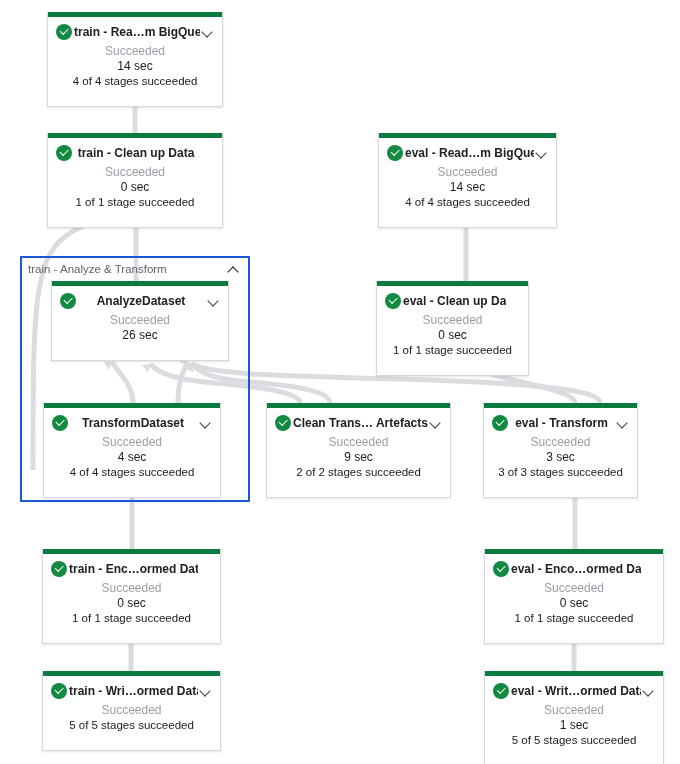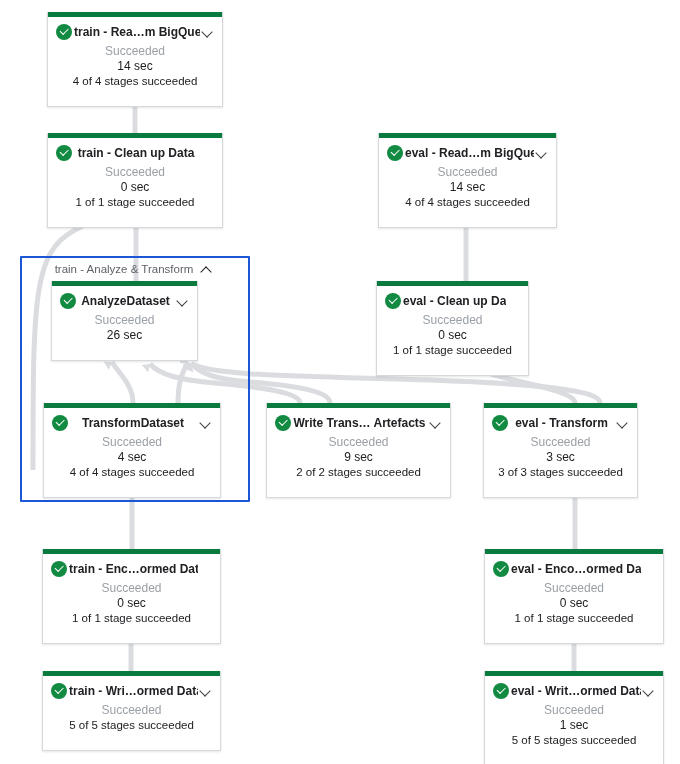--- a/index.html
+++ b/index.html
@@ -120,21 +120,21 @@
     position: absolute;
     border: 2px solid #1a56d6;
     background: transparent;
     box-sizing: border-box;
     border-radius: 1px;
   }
   .group-header {
     position: absolute;
     display: flex;
     align-items: center;
-    justify-content: center;
+    justify-content: space-between;
     gap: 6px;
     font-size: 11.5px;
     color: #5f6368;
     white-space: nowrap;
   }
   .group-header .chevron::before {
     border-right-width: 1.9px;
     border-bottom-width: 1.9px;
     border-color: #202124;
   }
@@ -220,21 +220,21 @@
         <span class="status-icon" style="background: rgb(18, 138, 66);"></span>
         <span class="node-title">eval - Read…m BigQuery</span>
         <span class="chevron"></span>
       </div>
       <div class="node-body">
         <div class="node-status" style="color: rgb(154, 160, 166);">Succeeded</div>
         <div class="node-duration">14 sec</div>
         <div class="node-stages">4 of 4 stages succeeded</div>
       </div>
     </div>
-    <div class="node" style="left: 51px; top: 281px; width: 147px;">
+    <div class="node" style="left: 51px; top: 281px; width: 178px;">
       <div class="node-topbar" style="background: rgb(11, 122, 62);"></div>
       <div class="node-head">
         <span class="status-icon" style="background: rgb(18, 138, 66);"></span>
         <span class="node-title">AnalyzeDataset</span>
         <span class="chevron"></span>
       </div>
       <div class="node-body">
         <div class="node-status" style="color: rgb(154, 160, 166);">Succeeded</div>
         <div class="node-duration">26 sec</div>
       </div>
@@ -262,21 +262,21 @@
       <div class="node-body">
         <div class="node-status" style="color: rgb(154, 160, 166);">Succeeded</div>
         <div class="node-duration">4 sec</div>
         <div class="node-stages">4 of 4 stages succeeded</div>
       </div>
     </div>
     <div class="node" style="left: 266px; top: 403px; width: 185px;">
       <div class="node-topbar" style="background: rgb(11, 122, 62);"></div>
       <div class="node-head">
         <span class="status-icon" style="background: rgb(18, 138, 66);"></span>
-        <span class="node-title">Write Trans… Artefacts</span>
+        <span class="node-title">Clean Trans… Artefacts</span>
         <span class="chevron"></span>
       </div>
       <div class="node-body">
         <div class="node-status" style="color: rgb(154, 160, 166);">Succeeded</div>
         <div class="node-duration">9 sec</div>
         <div class="node-stages">2 of 2 stages succeeded</div>
       </div>
     </div>
     <div class="node" style="left: 483px; top: 403px; width: 155px;">
       <div class="node-topbar" style="background: rgb(11, 122, 62);"></div>

